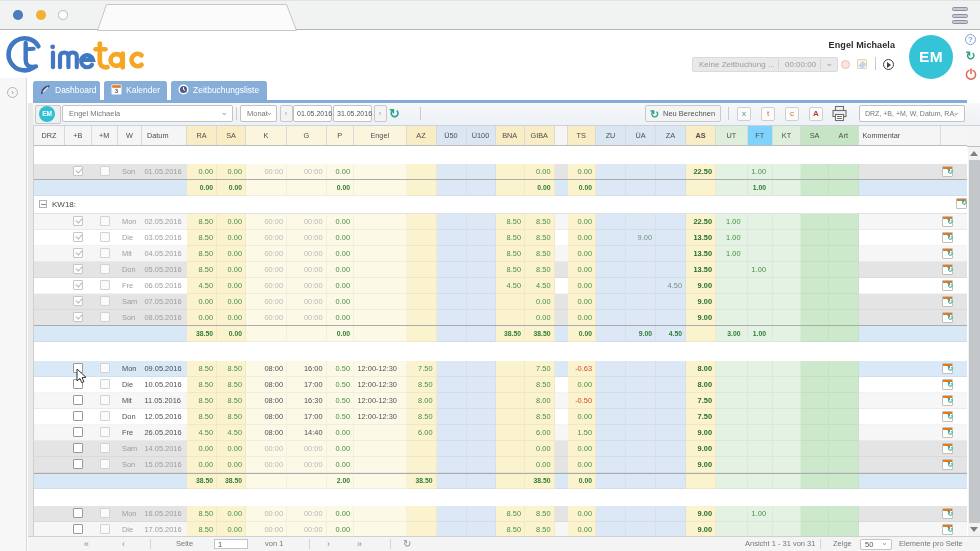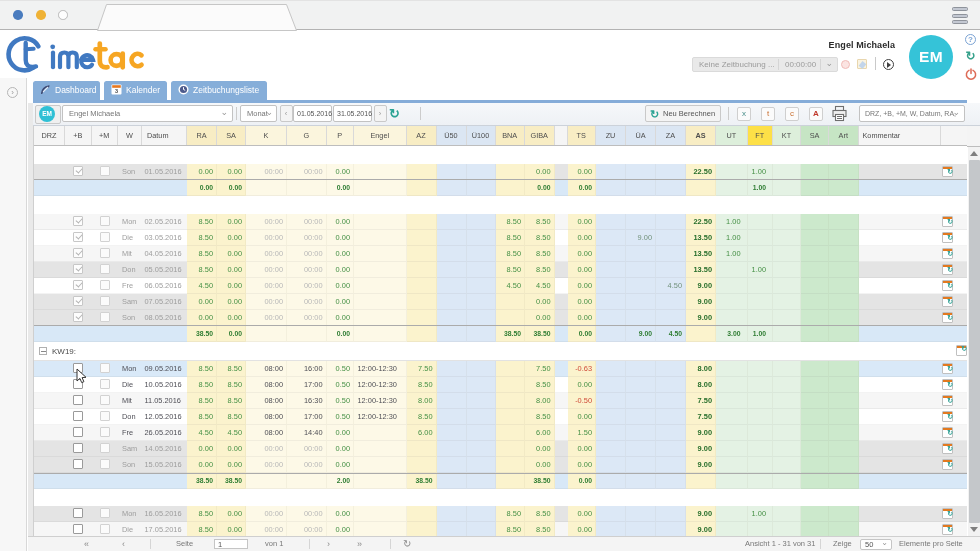--- a/index.html
+++ b/index.html
@@ -203,21 +203,21 @@
         <div class="hcell" style="left:465.5px;width:29px;background:#dbe6f3;text-align:center;">Ü100</div>
         <div class="hcell" style="left:494.5px;width:29.5px;background:#f8edc4;text-align:center;">BNA</div>
         <div class="hcell" style="left:524px;width:29.5px;background:#f8edc4;text-align:center;">GIBA</div>
         <div class="hcell" style="left:553.5px;width:13px;background:#f5f5f5;text-align:center;"></div>
         <div class="hcell" style="left:566.5px;width:28.5px;background:#f8edc4;text-align:center;">TS</div>
         <div class="hcell" style="left:595px;width:30px;background:#dbe6f3;text-align:center;">ZU</div>
         <div class="hcell" style="left:625px;width:30px;background:#dbe6f3;text-align:center;">ÜA</div>
         <div class="hcell" style="left:655px;width:30px;background:#dbe6f3;text-align:center;">ZA</div>
         <div class="hcell" style="left:685px;width:30px;background:#f8edc4;text-align:center;font-weight:bold;">AS</div>
         <div class="hcell" style="left:715px;width:31.5px;background:#ddefdb;text-align:center;">UT</div>
-        <div class="hcell" style="left:746.5px;width:25.5px;background:#fde047;text-align:center;">FT</div>
+        <div class="hcell" style="left:746.5px;width:25.5px;background:#7dd3fc;text-align:center;">FT</div>
         <div class="hcell" style="left:772px;width:28px;background:#ddefdb;text-align:center;">KT</div>
         <div class="hcell" style="left:800px;width:28px;background:#c6e5c4;text-align:center;">SA</div>
         <div class="hcell" style="left:828px;width:29.5px;background:#c6e5c4;text-align:center;">Art</div>
         <div class="hcell" style="left:857.5px;width:82px;background:#f5f5f5;text-align:left;padding-left:4px;">Kommentar</div>
         <div class="hcell" style="left:939.5px;width:27.5px;background:#f5f5f5;text-align:center;"></div>
       </div>
   <div id="gbody">
 <div class="row" style="top:17.5px;height:16px">
           <div class="cell" style="left:33px;width:31px;height:16px;line-height:15px;background:#e4e4e4;"></div>
           <div class="cell" style="left:64px;width:26.5px;height:16px;line-height:15px;background:#e4e4e4;text-align:center;"><span class="cbx chk"></span></div>
@@ -276,20 +276,25 @@
           <div class="cell tint" style="left:655px;width:30px;height:16.5px;line-height:15.5px;background:#dce8f6;"></div>
           <div class="cell tint" style="left:685px;width:30px;height:16.5px;line-height:15.5px;background:#fbf3cd;"></div>
           <div class="cell tint" style="left:715px;width:31.5px;height:16.5px;line-height:15.5px;background:#e4f2e4;"></div>
           <div class="cell tint" style="left:746.5px;width:25.5px;height:16.5px;line-height:15.5px;background:#e4f2e4;text-align:right;padding-right:6px;color:#2f7d33;font-weight:bold;font-size:6.8px;">1.00</div>
           <div class="cell tint" style="left:772px;width:28px;height:16.5px;line-height:15.5px;background:#e4f2e4;"></div>
           <div class="cell tint" style="left:800px;width:28px;height:16.5px;line-height:15.5px;background:#cce9cc;"></div>
           <div class="cell tint" style="left:828px;width:29.5px;height:16.5px;line-height:15.5px;background:#cce9cc;"></div>
           <div class="cell" style="left:857.5px;width:82px;height:16.5px;line-height:15.5px;background:#d8e8f7;"></div>
           <div class="cell" style="left:939.5px;width:27.5px;height:16.5px;line-height:15.5px;background:#d8e8f7;"></div>
         </div>
+<div class="grow" style="top:50.0px;height:17.5px;line-height:17.5px">
+          <span class="gm"></span>
+          <span class="gt">KW18:</span>
+          <span class="calico gic"></span>
+        </div>
 <div class="row" style="top:67.5px;height:16px">
           <div class="cell" style="left:33px;width:31px;height:16px;line-height:15px;background:#f6f6f6;"></div>
           <div class="cell" style="left:64px;width:26.5px;height:16px;line-height:15px;background:#f6f6f6;text-align:center;"><span class="cbx chk"></span></div>
           <div class="cell" style="left:90.5px;width:26.5px;height:16px;line-height:15px;background:#f6f6f6;text-align:center;"><span class="cbx lite"></span></div>
           <div class="cell" style="left:117px;width:24px;height:16px;line-height:15px;background:#f6f6f6;text-align:left;padding-left:4px;color:#9d9d9d;">Mon</div>
           <div class="cell" style="left:141px;width:45px;height:16px;line-height:15px;background:#f6f6f6;text-align:left;padding-left:2.5px;color:#9d9d9d;">02.05.2016</div>
           <div class="cell tint" style="left:186px;width:30px;height:16px;line-height:15px;background:#fbf3cd;text-align:right;padding-right:3px;color:#459045;">8.50</div>
           <div class="cell tint" style="left:216px;width:29px;height:16px;line-height:15px;background:#fbf3cd;text-align:right;padding-right:3px;color:#459045;">0.00</div>
           <div class="cell tint" style="left:245px;width:41px;height:16px;line-height:15px;background:#fdf9e7;text-align:right;padding-right:3px;color:#b8b8b8;">00:00</div>
           <div class="cell tint" style="left:286px;width:39.5px;height:16px;line-height:15px;background:#fdf9e7;text-align:right;padding-right:3px;color:#b8b8b8;">00:00</div>
@@ -539,25 +544,20 @@
           <div class="cell tint" style="left:655px;width:30px;height:16.5px;line-height:15.5px;background:#dce8f6;text-align:right;padding-right:3px;color:#2f7d33;font-weight:bold;font-size:6.8px;">4.50</div>
           <div class="cell tint" style="left:685px;width:30px;height:16.5px;line-height:15.5px;background:#fbf3cd;"></div>
           <div class="cell tint" style="left:715px;width:31.5px;height:16.5px;line-height:15.5px;background:#e4f2e4;text-align:right;padding-right:6px;color:#2f7d33;font-weight:bold;font-size:6.8px;">3.00</div>
           <div class="cell tint" style="left:746.5px;width:25.5px;height:16.5px;line-height:15.5px;background:#e4f2e4;text-align:right;padding-right:6px;color:#2f7d33;font-weight:bold;font-size:6.8px;">1.00</div>
           <div class="cell tint" style="left:772px;width:28px;height:16.5px;line-height:15.5px;background:#e4f2e4;"></div>
           <div class="cell tint" style="left:800px;width:28px;height:16.5px;line-height:15.5px;background:#cce9cc;"></div>
           <div class="cell tint" style="left:828px;width:29.5px;height:16.5px;line-height:15.5px;background:#cce9cc;"></div>
           <div class="cell" style="left:857.5px;width:82px;height:16.5px;line-height:15.5px;background:#d8e8f7;"></div>
           <div class="cell" style="left:939.5px;width:27.5px;height:16.5px;line-height:15.5px;background:#d8e8f7;"></div>
         </div>
-<div class="grow" style="top:196.0px;height:19px;line-height:19px">
-          <span class="gm"></span>
-          <span class="gt">KW19:</span>
-          <span class="calico gic"></span>
-        </div>
 <div class="row" style="top:215.0px;height:16px">
           <div class="cell" style="left:33px;width:31px;height:16px;line-height:15px;background:#d9e9f8;"></div>
           <div class="cell" style="left:64px;width:26.5px;height:16px;line-height:15px;background:#d9e9f8;text-align:center;"><span class="cbx live"></span></div>
           <div class="cell" style="left:90.5px;width:26.5px;height:16px;line-height:15px;background:#d9e9f8;text-align:center;"><span class="cbx lite"></span></div>
           <div class="cell" style="left:117px;width:24px;height:16px;line-height:15px;background:#d9e9f8;text-align:left;padding-left:4px;color:#4e4e56;">Mon</div>
           <div class="cell" style="left:141px;width:45px;height:16px;line-height:15px;background:#d9e9f8;text-align:left;padding-left:2.5px;color:#4e4e56;">09.05.2016</div>
           <div class="cell tint" style="left:186px;width:30px;height:16px;line-height:15px;background:#fbf3cd;text-align:right;padding-right:3px;color:#459045;">8.50</div>
           <div class="cell tint" style="left:216px;width:29px;height:16px;line-height:15px;background:#fbf3cd;text-align:right;padding-right:3px;color:#459045;">8.50</div>
           <div class="cell tint" style="left:245px;width:41px;height:16px;line-height:15px;background:#fdf9e7;text-align:right;padding-right:3px;color:#4e4e55;">08:00</div>
           <div class="cell tint" style="left:286px;width:39.5px;height:16px;line-height:15px;background:#fdf9e7;text-align:right;padding-right:3px;color:#4e4e55;">16:00</div>

